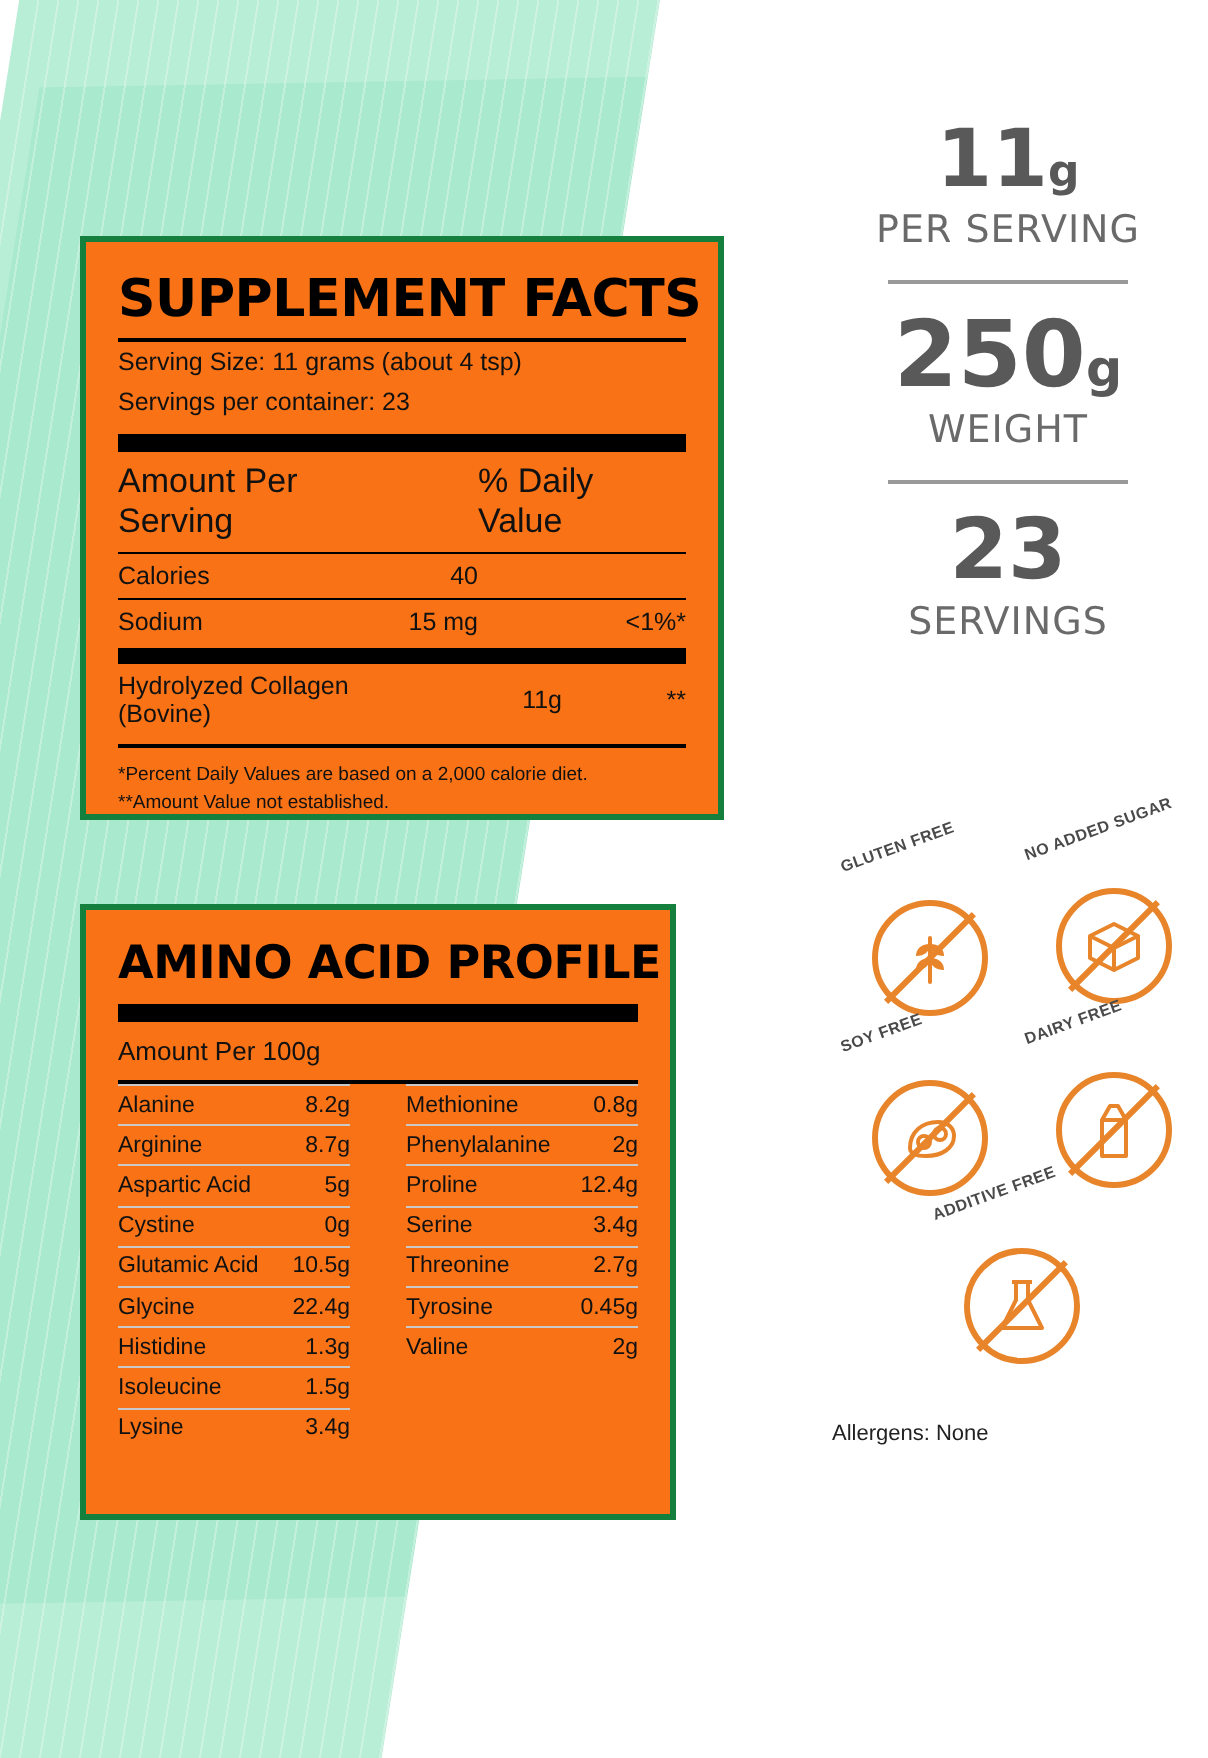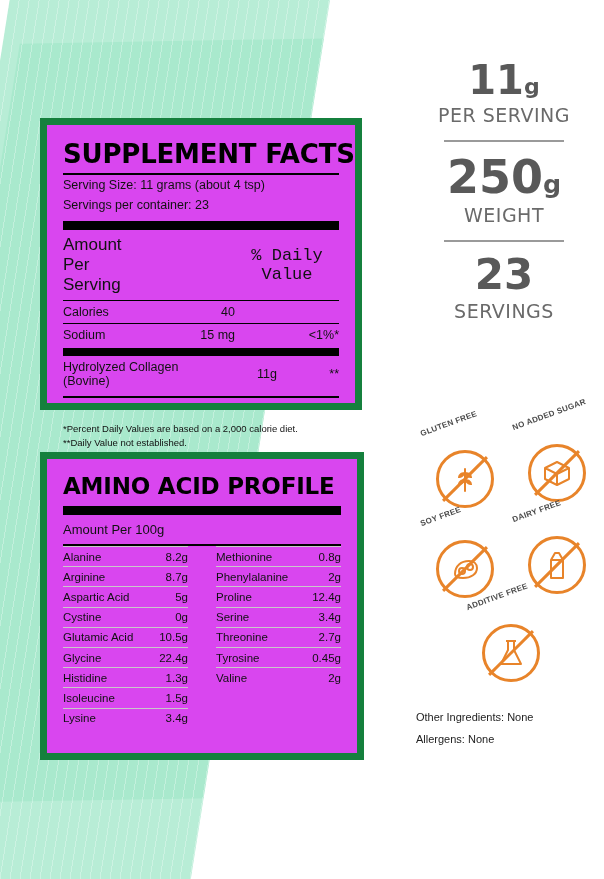--- a/index.html
+++ b/index.html
@@ -79,35 +79,35 @@
     height: 879px;
     background: #ffffff;
     transform: skewX(-9deg);
     transform-origin: top right;
     left: 330px;
   }
 
   
   .panel {
     position: absolute;
-    background: #d946ef;
-    border: 7px solid #15803d;
+    background: #f97316;
+    border: 3px solid #15803d;
     box-sizing: border-box;
   }
   #supp-panel {
     left: 40px;
     top: 118px;
     width: 322px;
     height: 292px;
     padding: 14px 16px 10px 16px;
   }
   #amino-panel {
     left: 40px;
     top: 452px;
-    width: 324px;
+    width: 298px;
     height: 308px;
     padding: 14px 16px 12px 16px;
   }
 
   .panel-title {
     font-family: "DejaVu Sans", sans-serif;
     font-weight: bold;
     font-size: 26px;
     letter-spacing: -0.2px;
     color: #000;
@@ -141,27 +141,27 @@
     vertical-align: middle;
   }
   .tbl tr.bord td { border-top: 1px solid #000; }
   .hdr td {
     font-size: 17px;
     font-weight: normal;
     padding: 5px 0 5px 0;
   }
   .col-amt { text-align: right; width: 86px; }
   .col-dv { text-align: right; width: 62px; }
-  .col-dvh { text-align: center; width: 104px; font-family: Liberation Mono, monospace; }
+  .col-dvh { text-align: left; width: 104px; }
 
   .footnote {
     font-size: 9.5px;
     color: #111;
     line-height: 1.5;
-    margin-top: 24px;
+    margin-top: 7px;
   }
 
   .amt-per {
     font-size: 13px;
     color: #111;
     padding: 7px 0 7px 0;
   }
 
   .aa-wrap { display: flex; gap: 0px; }
   .aa-col { flex: 1 1 50%; }
@@ -357,21 +357,21 @@
           <td class="col-amt">11g</td>
           <td class="col-dv">**</td>
         </tr>
       </tbody>
     </table>
 
     <div class="rule-med" style="margin-top:4px;"></div>
 
     <div class="footnote">
       <div>*Percent Daily Values are based on a 2,000 calorie diet.</div>
-      <div>**Daily Value not established.</div>
+      <div>**Amount Value not established.</div>
     </div>
   </div>
 
   <div class="panel" id="amino-panel">
     <div class="panel-title">AMINO ACID PROFILE</div>
     <div class="rule-thick"></div>
     <div class="amt-per">Amount Per 100g</div>
     <div class="rule-med"></div>
 
     <div class="aa-wrap">
@@ -544,22 +544,18 @@
             <line x1="9" y1="4" x2="19" y2="4"></line>
           </g>
         </svg>
       </div>
       <div class="slash"></div>
     </div>
   </div>
 
   <div id="other-ing">
     <div>
-      <span>Other Ingredients:</span>
-      <span>None</span>
-    </div>
-    <div>
       <span>Allergens:</span>
       <span>None</span>
     </div>
   </div>
 
 </div>
 
 </body></html>

